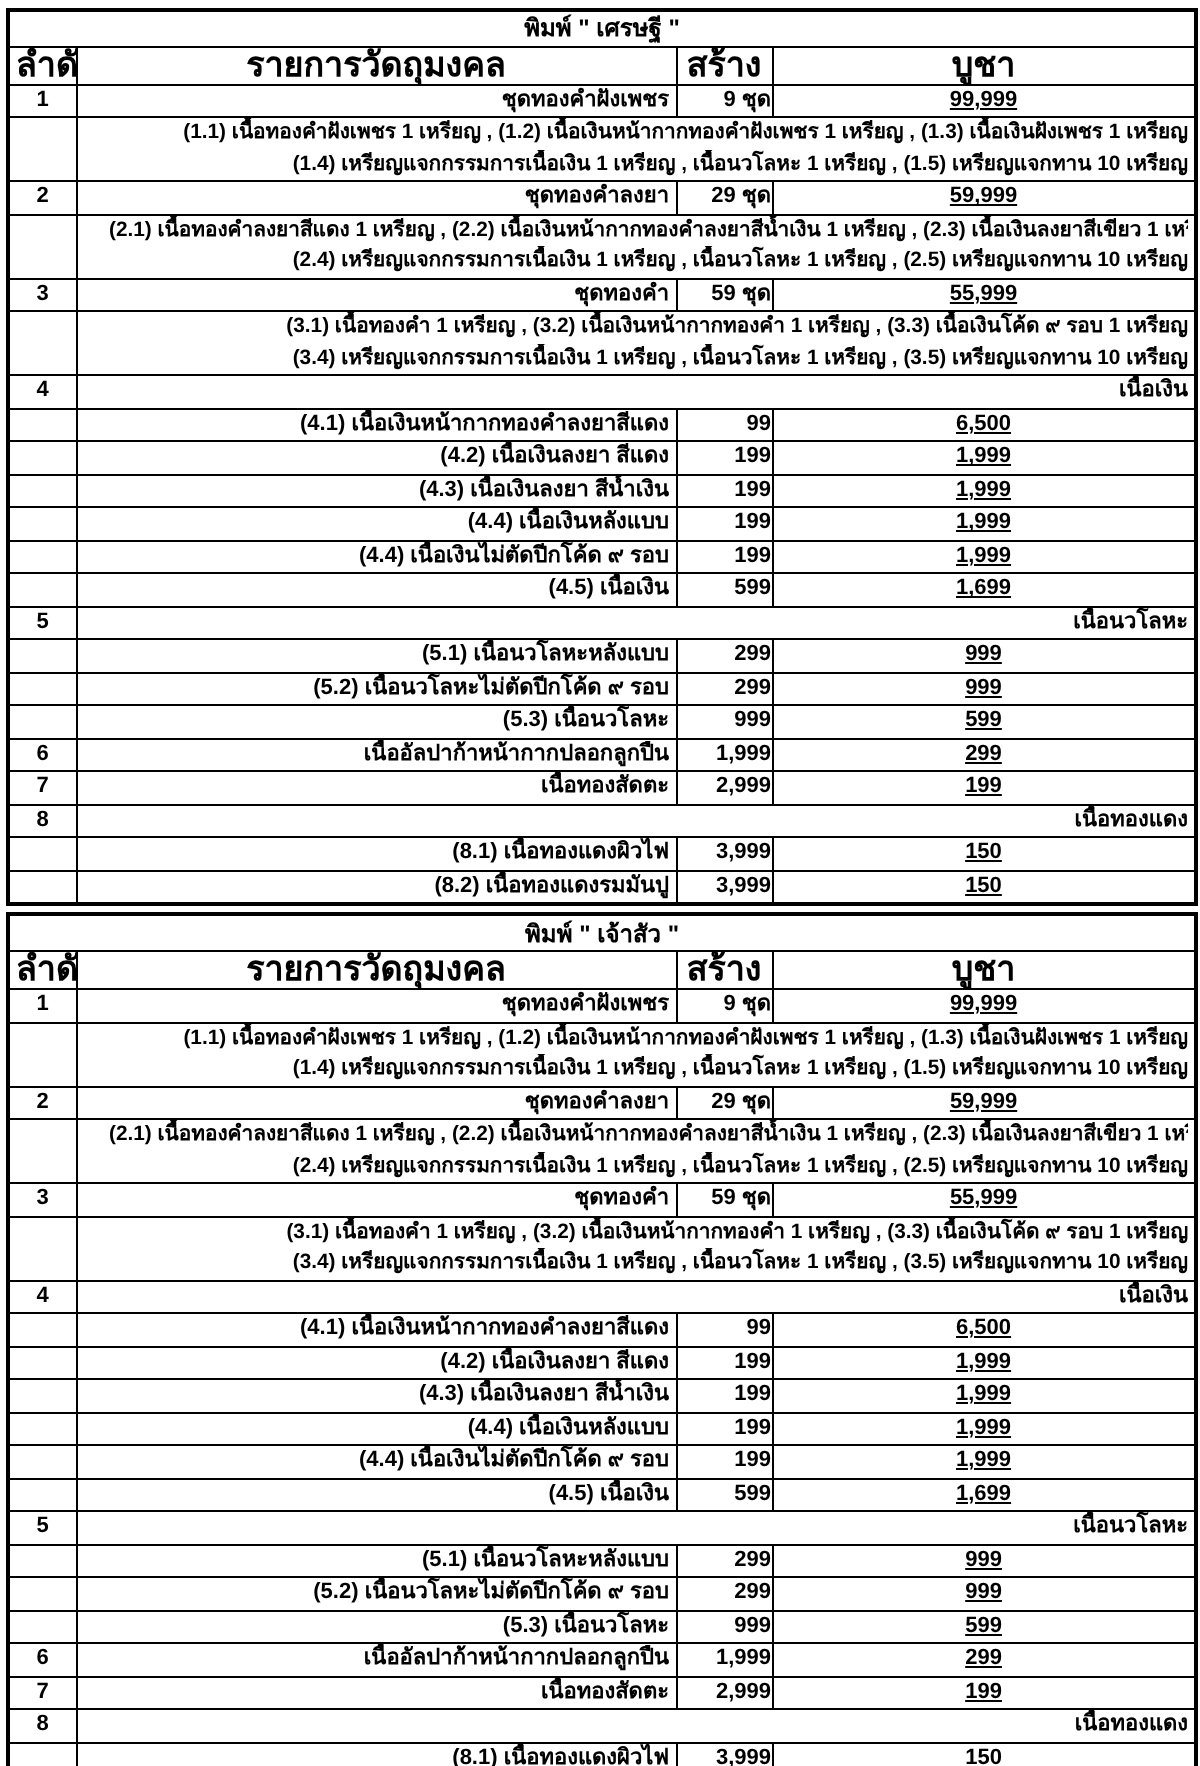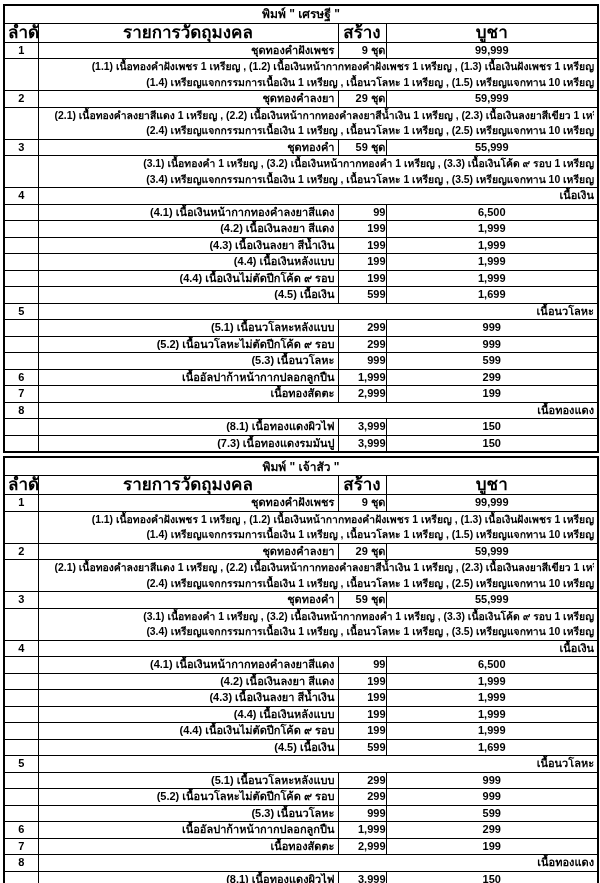--- a/index.html
+++ b/index.html
@@ -21,21 +21,21 @@
     padding:0 3px; overflow:hidden; white-space:nowrap;
     height:15.5px; vertical-align:middle;
   }
   tr.title-row td {
     text-align:center; font-size:12px; height:17px; padding:0;
   }
   tr.head-row td { text-align:center; font-size:17px; height:17px; }
   .c-no   { text-align:center; padding:0; }
   .c-item { text-align:right; }
   .c-made { text-align:right; padding:0; }
-  .c-price{ text-align:center; padding:0; }
+  .c-price{ text-align:center; padding:0;text-decoration:underline; }
   .r-detail2 td.dbl { height:31px; font-size:10.4px;padding-left:16px; }
   .r-detail2 td.dbl div { height:15.5px; line-height:15.5px; overflow:hidden; }
 </style>
 </head>
 <body>
 
 <div class="page">
 
   <table>
     <colgroup>
@@ -174,21 +174,21 @@
           <td class="c-item" colspan="3">เนื้อทองแดง</td>
         </tr>
         <tr class="r-sub">
           <td class="c-no"></td>
           <td class="c-item">(8.1) เนื้อทองแดงผิวไฟ</td>
           <td class="c-made">3,999</td>
           <td class="c-price">150</td>
         </tr>
         <tr class="r-sub">
           <td class="c-no"></td>
-          <td class="c-item">(7.3) เนื้อทองแดงรมมันปู</td>
+          <td class="c-item">(8.2) เนื้อทองแดงรมมันปู</td>
           <td class="c-made">3,999</td>
           <td class="c-price">150</td>
         </tr>
       </tbody>
   </table>
 
   <table>
     <colgroup>
       <col style="width:34px">
         <col style="width:300px">

